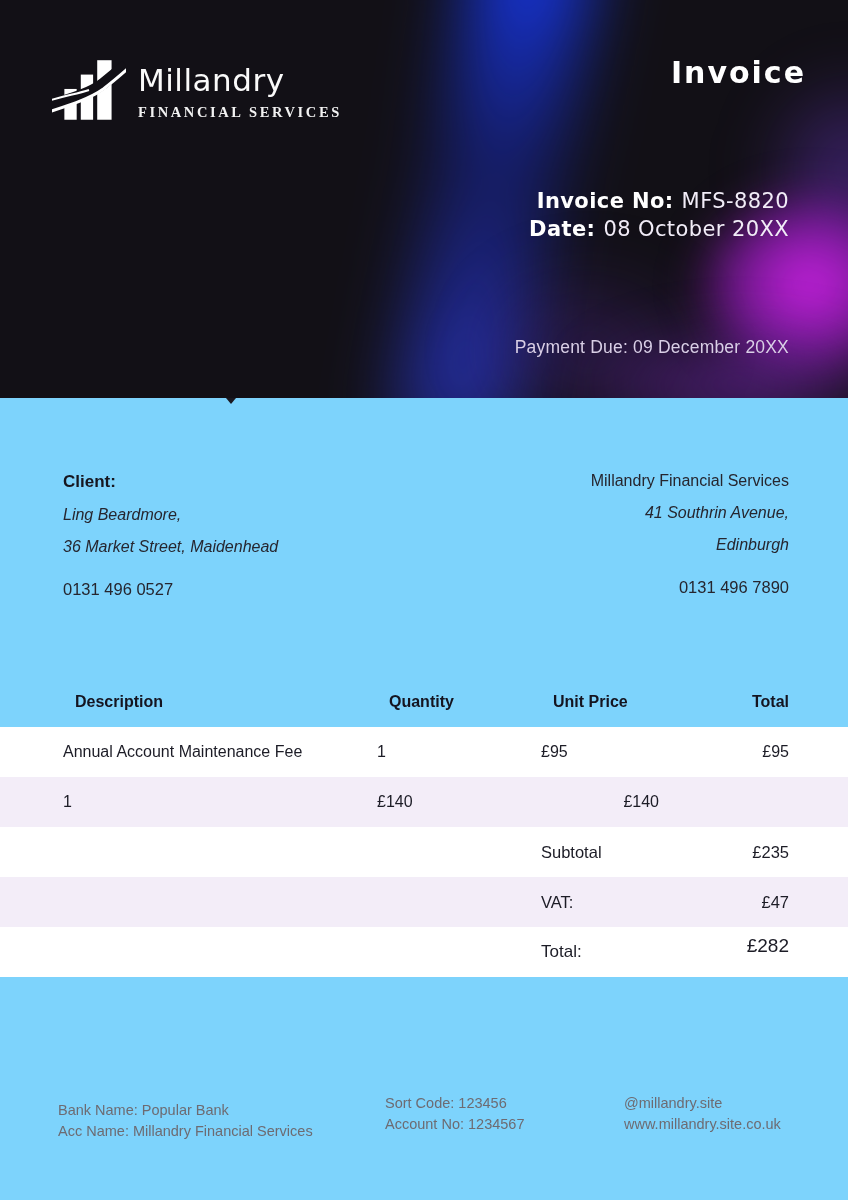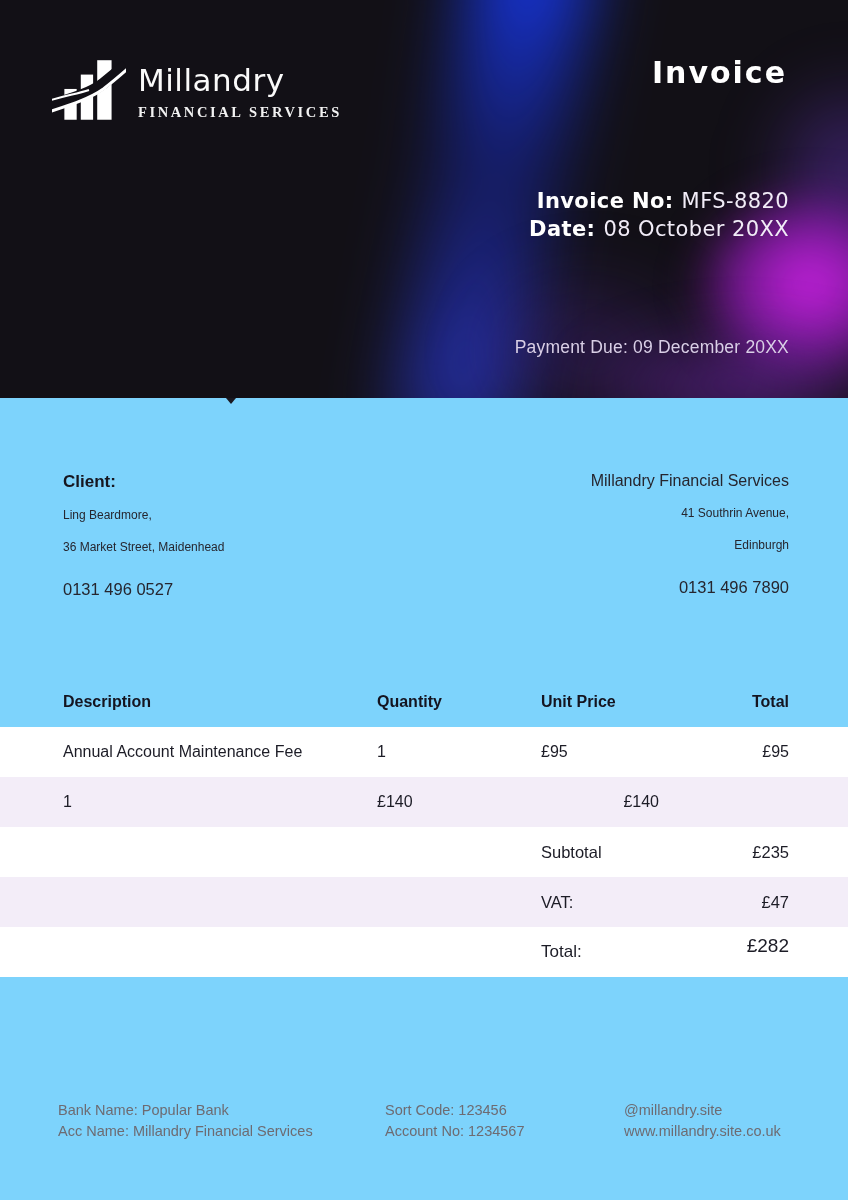--- a/index.html
+++ b/index.html
@@ -58,21 +58,21 @@
     font-family:"DejaVu Sans", sans-serif;
     font-size:31px; font-weight:500; color:#fafafa; letter-spacing:0.5px;
   }
   .brand-tagline {
     margin-top:6px;
     font-family:Liberation Serif, serif;
     font-size:14.5px; font-weight:700; letter-spacing:2.6px; color:#f2f2f2;
   }
 
   .invoice-title {
-    position:absolute; right:61px; top:55px; z-index:3;
+    position:absolute; right:42px; top:55px; z-index:3;
     font-family:"DejaVu Sans", sans-serif;
     font-size:30px; font-weight:700; letter-spacing:2px; color:#ffffff;
   }
 
   .invoice-meta {
     position:absolute; right:59px; top:187px; z-index:3;
     text-align:right;
     font-family:"DejaVu Sans", sans-serif;
     color:#f1ecf7;
   }
@@ -96,55 +96,55 @@
   
   .addresses {
     display:flex; justify-content:space-between;
     padding:74px 59px 0 63px;
     gap:21px;
   }
   .addr-left { text-align:left; }
   .addr-right { text-align:right; }
   .addr-line1-left { font-size:17px; font-weight:700; color:#16161f; }
   .addr-line1-right { font-size:16px; color:#26262f; }
-  .addr-line { font-size:12px; color:#26262f; margin-top:8px; line-height:24px; }
+  .addr-line { font-size:16px; color:#26262f; margin-top:8px; line-height:24px;font-style:italic; }
   .addr-line-first { margin-top:11px; }
   .addr-phone { font-size:16.5px; color:#26262f; margin-top:21px; }
 
   
   .items-table { margin-top:78px; width:848px; }
   .t-row {
     display:grid;
     grid-template-columns:314px 164px 1fr 130px;
     align-items:center;
     height:50px;
     padding:0 59px 0 63px;
   }
   .t-head { background:transparent; }
-  .t-head .t-cell { font-weight:700; font-size:16px; color:#141420; }
+  .t-head .t-cell { font-weight:700; font-size:16px; color:#141420;margin-left:12px; }
   .row-white { background:#ffffff; }
   .row-alt { background:#f3edf8; }
   .t-cell { font-size:16px; color:#1c1c26; }
   .t-cell.num { text-align:left; }
   .t-cell.right { text-align:right; }
   .sum-label { font-size:16.5px; }
   .sum-value { font-size:16.5px; text-align:right; }
   .total-row .sum-label { font-size:17px; }
   .total-row .sum-value { font-size:19px; transform:translateY(-6px); }
 
   
   .footer {
     position:absolute; left:0; bottom:58px;
     width:848px;
     display:flex;
     padding-left:58px;
     color:#6d6b72;
     font-size:14.5px; line-height:21px;
   }
-  .footer-col-1 { width:327px; }
+  .footer-col-1 { width:327px;margin-top:7px; }
   .footer-col-2 { width:239px; }
   .footer-col-3 { width:224px; }
 </style>
 </head>
 <body>
 
 <div class="page">
 
   <div class="header">
     <div class="glow glow-blue-streak"></div>

